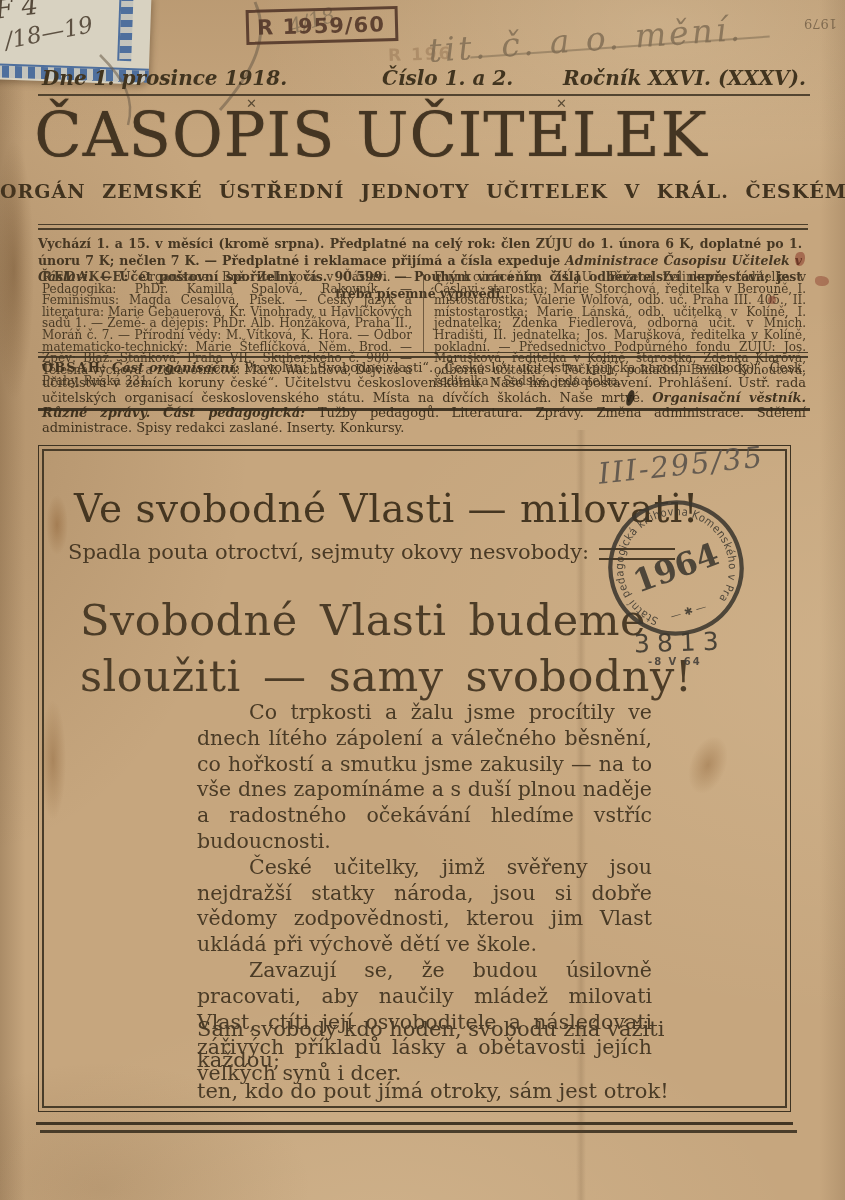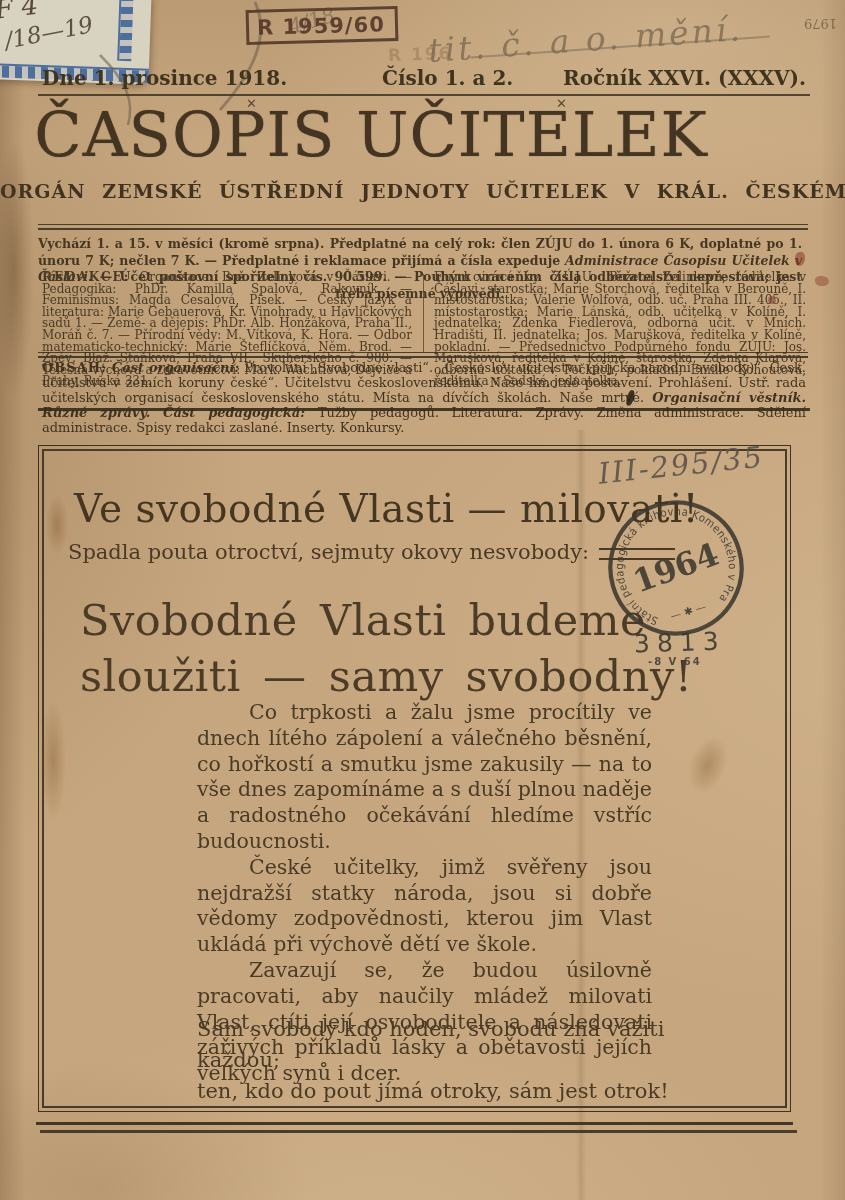--- a/index.html
+++ b/index.html
@@ -56,21 +56,21 @@
     color:#7e6b52; opacity:.8; transform:rotate(-4deg); letter-spacing:3px; white-space:nowrap;
   }
   .pencil-line{
     left:470px; top:46px; width:300px; height:2px; background:#7e6b52; opacity:.55; transform:rotate(-4deg);
   }
   .corner-num{
     right:8px; top:16px; font-size:13px; color:#6f5c44; transform:rotate(180deg); opacity:.8;
   }
   
   .dateline{left:42px; top:66px; width:764px; font-weight:bold; font-size:20px; color:#41341f;}
-  .dateline .c{position:absolute; white-space:nowrap;}
+  .dateline .c{position:absolute; white-space:nowrap;font-style:italic;}
   .rule-date{left:38px; top:94px; width:772px; height:2px; background:#3e3322; opacity:.85;}
   .xmark{font-size:13px; color:#3e3322; opacity:.8;}
   
   .masthead{left:0; top:98px; width:742px; text-align:center;
     font-size:62px; letter-spacing:1px; color:#443522;
     text-shadow:0 0 1px rgba(68,53,34,.8); white-space:nowrap;}
   .subtitle{left:0; top:180px; width:845px; text-align:center; font-weight:bold;
     font-size:19px; letter-spacing:1px; word-spacing:9px; color:#41331f; white-space:nowrap;}
   .dbl-rule{left:38px; width:770px; height:0; border-top:1px solid #3e3322; border-bottom:2px solid #3e3322; padding-top:3px; opacity:.9;}
   

